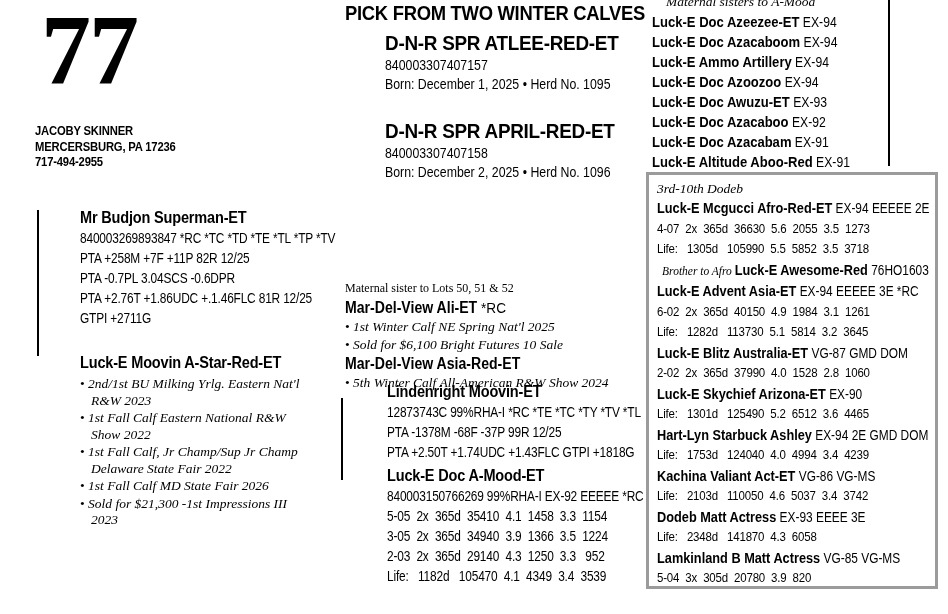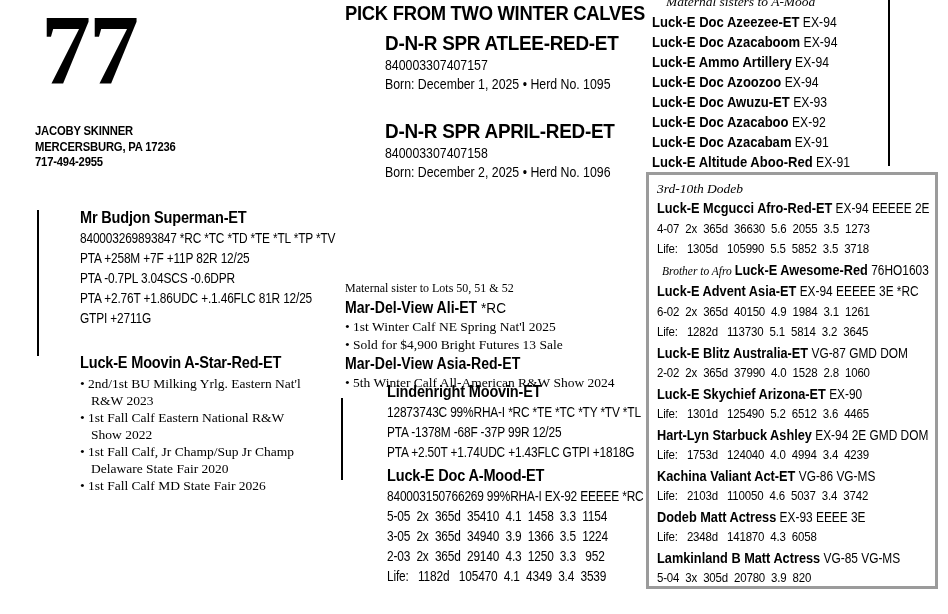--- a/index.html
+++ b/index.html
@@ -18,21 +18,21 @@
   .consignor div{transform:scaleX(0.9);transform-origin:0 0;white-space:nowrap;}
 
   .ped-title{font-weight:bold;font-size:16.5px;line-height:22px;white-space:nowrap;
              transform:scaleX(0.88);transform-origin:0 0;letter-spacing:-0.2px;}
   .rec{white-space:pre;font-size:14px;line-height:20px;letter-spacing:-0.2px;
        transform:scaleX(0.85);transform-origin:0 0;}
   .block{position:absolute;left:8px;margin-left:37px;}
   .vline{position:absolute;width:2px;background:#000;}
 
   .bullets{margin-top:3px;}
-  .bullet{font-family:"Liberation Serif",serif;font-size:13.5px;
+  .bullet{font-family:"Liberation Serif",serif;font-style:italic;font-size:13.5px;
           line-height:16.5px;padding-left:11px;text-indent:-11px;margin-top:1px;}
   .bullet::before{content:"• ";font-style:normal;}
 
   .headline{position:absolute;left:0;top:2px;font-weight:bold;font-size:20px;
             white-space:nowrap;transform:scaleX(0.92);transform-origin:0 0;letter-spacing:-0.3px;}
   .calves{position:absolute;left:40px;top:30px;}
   .calf{margin-bottom:24px;}
   .calf-name{font-weight:bold;font-size:21px;line-height:26px;white-space:nowrap;
              transform:scaleX(0.9);transform-origin:0 0;letter-spacing:-0.3px;}
   .calf-reg,.calf-born{font-size:14px;line-height:19px;white-space:nowrap;
@@ -91,22 +91,23 @@
           <div class="rec">PTA +2.76T +1.86UDC +.1.46FLC 81R 12/25</div>
           <div class="rec">GTPI +2711G</div>
         </div>
     </div>
 
     <div class="block" style="top:351px;">
       <div class="ped-title">Luck-E Moovin A-Star-Red-ET</div>
       <div class="bullets">
           <div class="bullet">2nd/1st BU Milking Yrlg. Eastern Nat'l R&amp;W 2023</div>
           <div class="bullet">1st Fall Calf Eastern National R&amp;W Show 2022</div>
-          <div class="bullet">1st Fall Calf, Jr Champ/Sup Jr Champ Delaware State Fair 2020</div>
+          <div class="bullet">1st Fall Calf, Jr Champ/Sup Jr Champ Delaware State Fair 2022</div>
           <div class="bullet">1st Fall Calf MD State Fair 2026</div>
+          <div class="bullet">Sold for $21,300 -1st Impressions III 2023</div>
         </div>
     </div>
   </div>
 
   <div class="col col-mid">
     <div class="headline">PICK FROM TWO WINTER CALVES</div>
 
     <div class="calves">
       <div class="calf">
         <div class="calf-name">D-N-R SPR ATLEE-RED-ET</div>
@@ -117,21 +118,21 @@
         <div class="calf-name">D-N-R SPR APRIL-RED-ET</div>
         <div class="calf-reg">840003307407158</div>
         <div class="calf-born">Born: December 2, 2025 • Herd No. 1096</div>
       </div>
     </div>
 
     <div class="center-sisters">
       <div class="mat-note">Maternal sister to Lots 50, 51 &amp; 52</div>
     <div class="cow-name"><b>Mar-Del-View Ali-ET</b><span class="plain"> *RC</span></div>
         <div class="bullet">1st Winter Calf NE Spring Nat'l 2025</div>
-        <div class="bullet">Sold for $4,900 Bright Futures 13 Sale</div>
+        <div class="bullet">Sold for $6,100 Bright Futures 10 Sale</div>
         <div class="cow-name"><b>Mar-Del-View Asia-Red-ET</b></div>
         <div class="bullet">5th Winter Calf All-American R&amp;W Show 2024</div>
       </div>
 
     <div class="vline" style="left:-4px;top:398px;height:82px;"></div>
 
     <div class="block" style="top:380px;left:5px;">
       <div class="ped-title">Lindenright Moovin-ET</div>
       <div>
           <div class="rec">12873743C 99%RHA-I *RC *TE *TC *TY *TV *TL</div>

